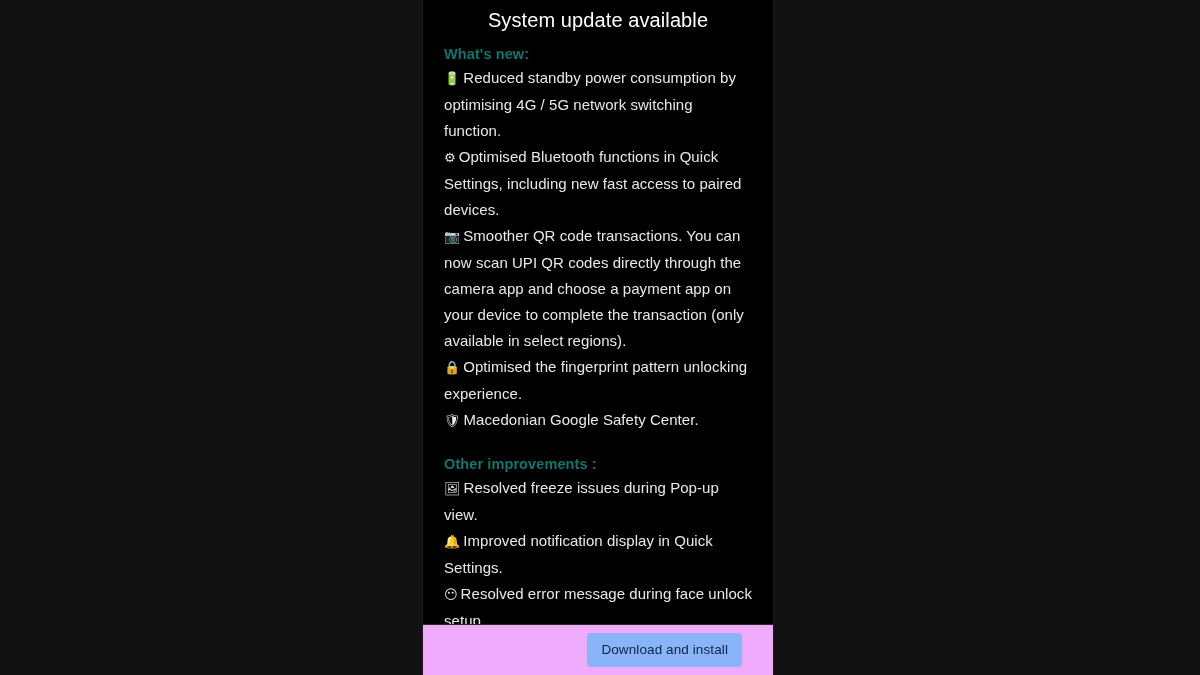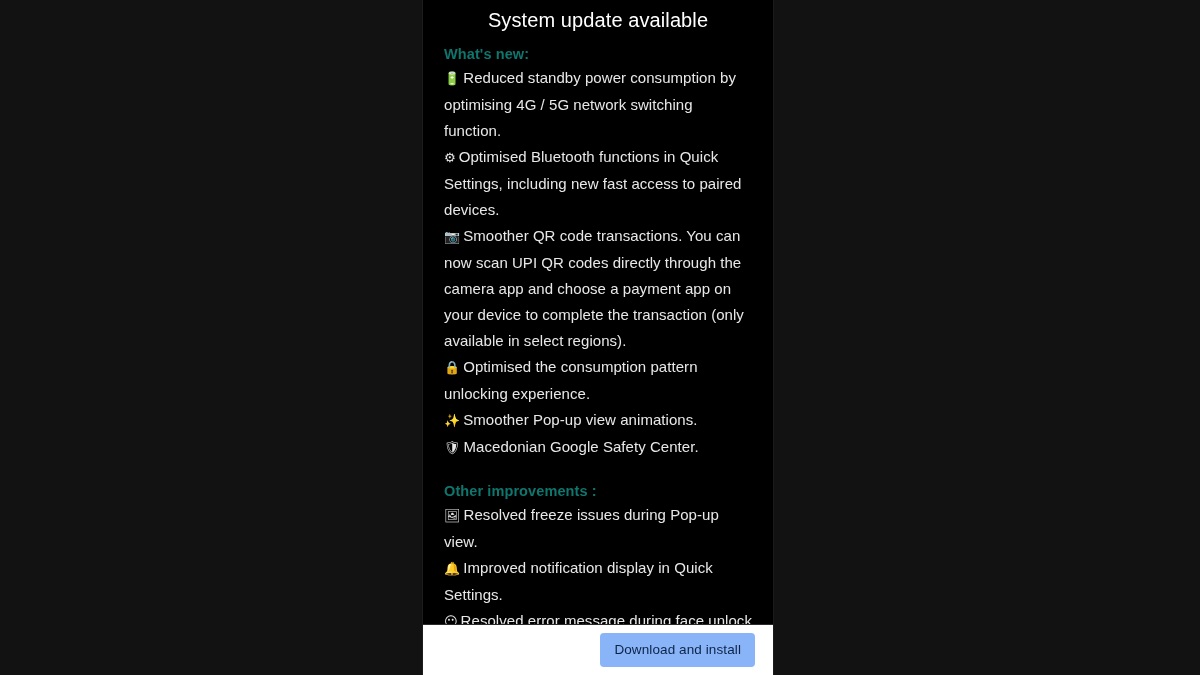--- a/index.html
+++ b/index.html
@@ -91,22 +91,22 @@
   }
 
   
   .dialog-footer {
     flex: 0 0 auto;
     height: 51px;
     border-top: 1px solid #2a2a2a;
     display: flex;
     align-items: center;
     justify-content: flex-end;
-    padding: 0 18px;
-    background: #ffffff;
+    padding: 0 31px;
+    background: #f0abfc;
   }
 
   .primary-button {
     background: #8ab4f8;
     color: #0b2447;
     font-family: "Liberation Sans", sans-serif;
     font-size: 13.5px;
     font-weight: 400;
     letter-spacing: 0.1px;
     line-height: 1;
@@ -134,24 +134,21 @@
           <li class="note-item">
             <span class="emoji">🔋</span><span>Reduced standby power consumption by optimising 4G / 5G network switching function.</span>
           </li>
           <li class="note-item">
             <span class="emoji">⚙</span><span>Optimised Bluetooth functions in Quick Settings, including new fast access to paired devices.</span>
           </li>
           <li class="note-item">
             <span class="emoji">📷</span><span>Smoother QR code transactions. You can now scan UPI QR codes directly through the camera app and choose a payment app on your device to complete the transaction (only available in select regions).</span>
           </li>
           <li class="note-item">
-            <span class="emoji">🔒</span><span>Optimised the consumption pattern unlocking experience.</span>
-          </li>
-          <li class="note-item">
-            <span class="emoji">✨</span><span>Smoother Pop-up view animations.</span>
+            <span class="emoji">🔒</span><span>Optimised the fingerprint pattern unlocking experience.</span>
           </li>
           <li class="note-item">
             <span class="emoji">🛡</span><span>Macedonian Google Safety Center.</span>
           </li>
         </ul>
       </div>
 
       <div class="section-gap"></div>
 
       <div>

